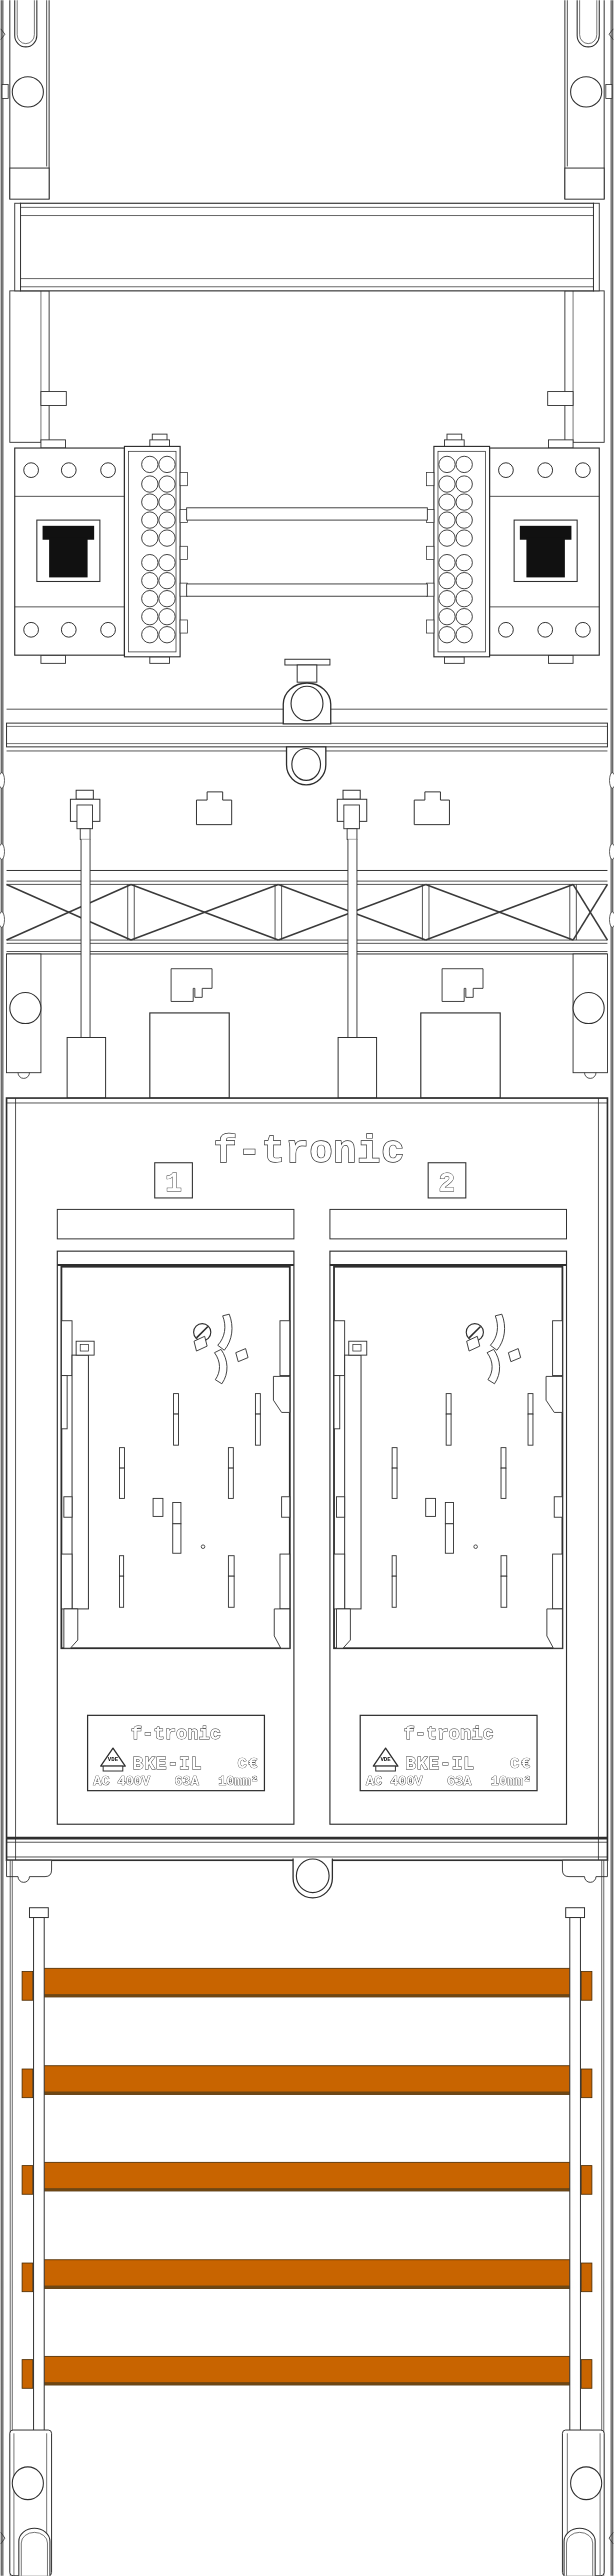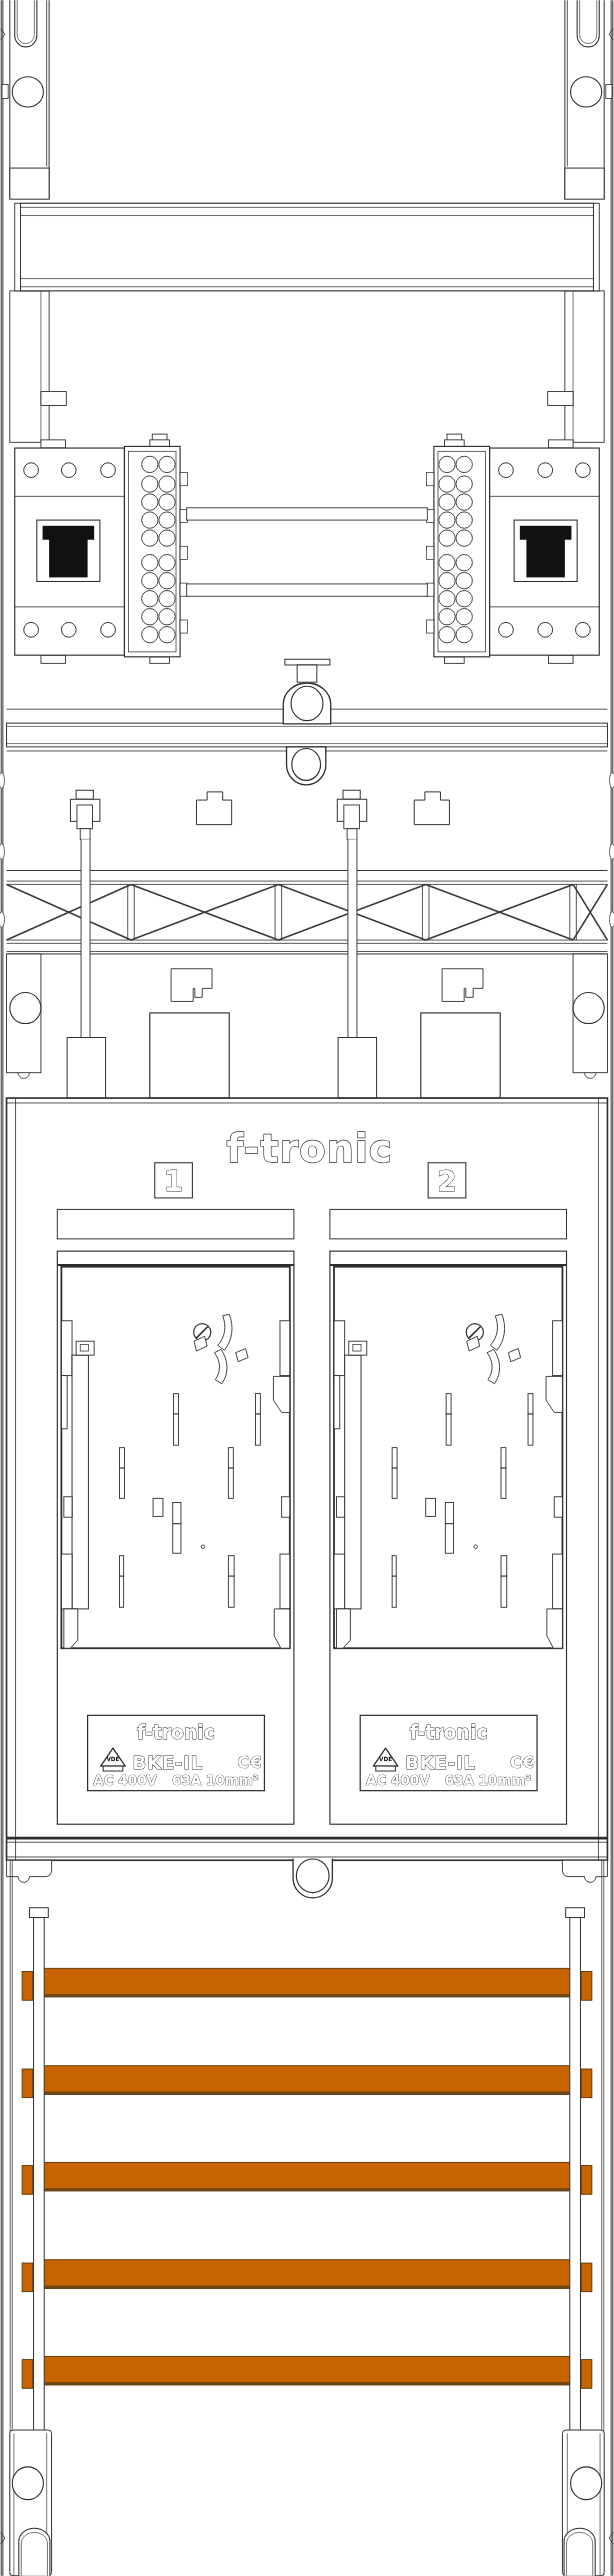--- a/index.html
+++ b/index.html
@@ -1,17 +1,17 @@
 <!DOCTYPE html>
 <html style="font-size:13px"><head>
 <meta charset="utf-8">
 <style>
   html,body{margin:0;padding:0;background:#fff;}
   body{width:614px;height:2576px;position:relative;font-family:"DejaVu Sans","Liberation Sans",sans-serif;}
-  #stage{position:absolute;left:0;top:0;}
+  #stage{position:absolute;left:0;top:0;font-family:Liberation Mono, monospace;}
   svg{display:block;}
   .ln{stroke:#2e2e2e;fill:none;}
   .shp{stroke:#2e2e2e;fill:#ffffff;}
   .blk{fill:#111111;stroke:none;}
   .otxt{fill:#ffffff;stroke:#2e2e2e;paint-order:stroke;font-weight:bold;}
 </style>
 </head>
 <body>
 
 <div id="stage">

